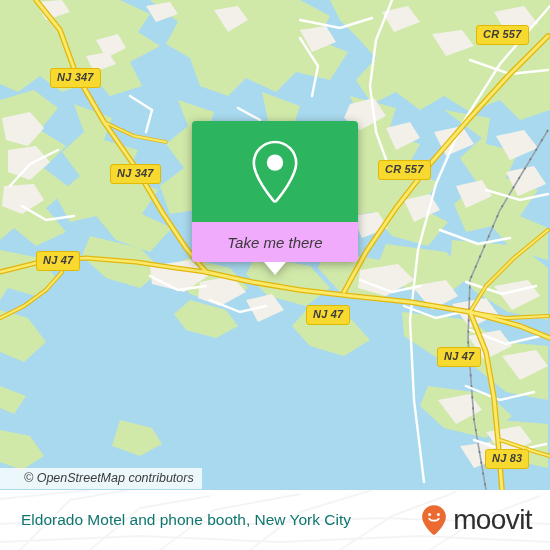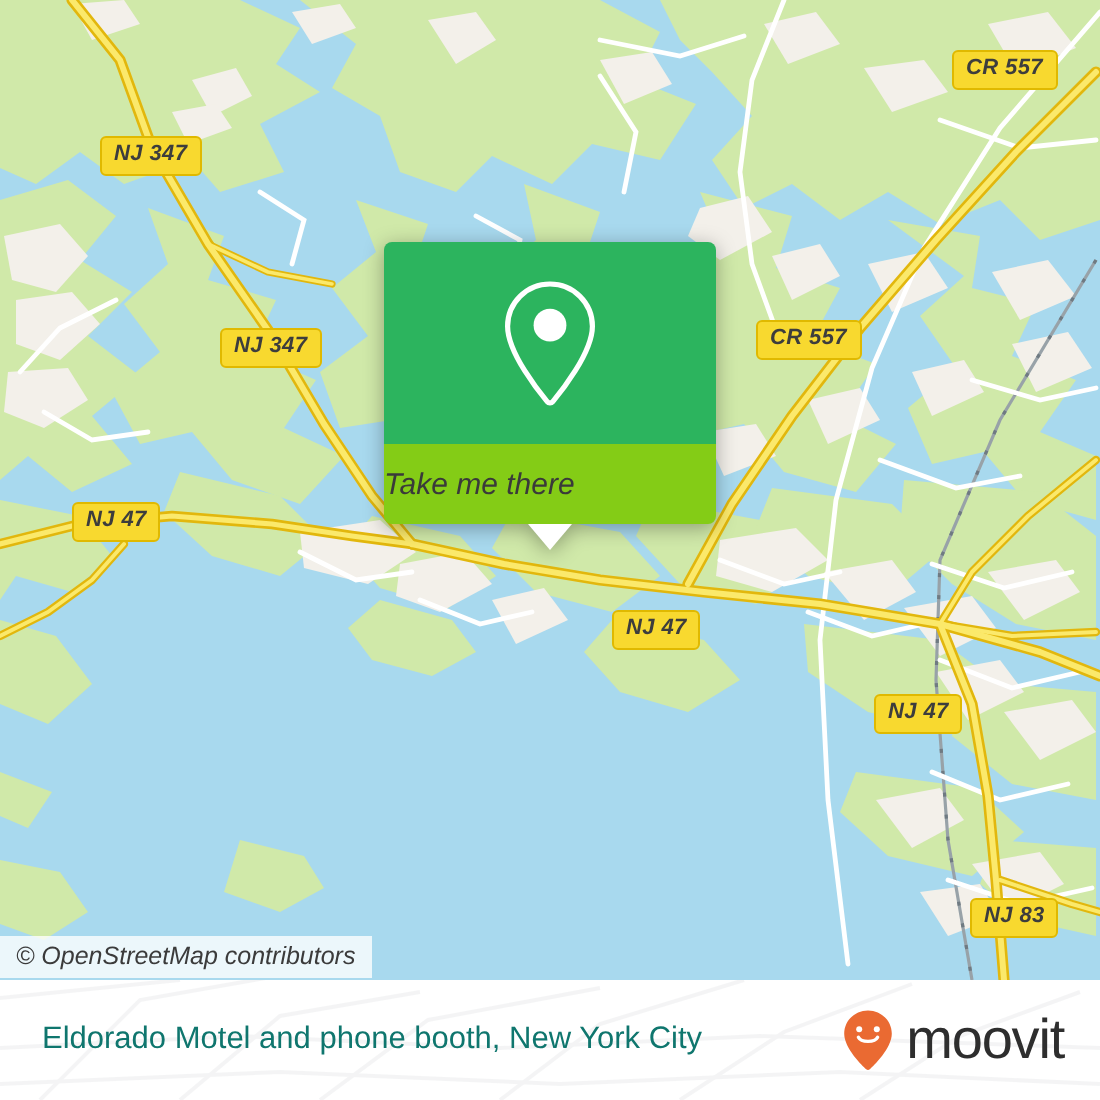--- a/index.html
+++ b/index.html
@@ -52,24 +52,25 @@
   #popup-head {
     height: 101px;
     background: #2cb45e;
     border-radius: 4px 4px 0 0;
     display: flex;
     align-items: center;
     justify-content: center;
   }
   #popup-foot {
     height: 40px;
-    background: #84cc16;
+    background: #f0abfc;
     border-radius: 0 0 4px 4px;
     display: flex;
     align-items: center;
+    justify-content: center;
     position: relative;
   }
   #popup-label {
     color: #3a3a3a;
     font-size: 15px;
     font-family: "Liberation Sans", sans-serif;
   }
   #popup-tail {
     position: absolute;
     left: 50%; top: 100%;
@@ -80,21 +81,21 @@
     border-top: 13px solid #ffffff;
   }
 
   
   #attribution {
     position: absolute;
     left: 0; top: 468px;
     background: rgba(255,255,255,0.78);
     color: #3b3b3b;
     font-size: 12.5px;
-    padding: 3px 8px 4px 8px;
+    padding: 3px 8px 4px 24px;
     font-family: "Liberation Sans", sans-serif;
     white-space: nowrap;
   }
 
   
   #footer {
     position: absolute;
     left: 0; top: 490px;
     width: 550px; height: 60px;
     background: #ffffff;

